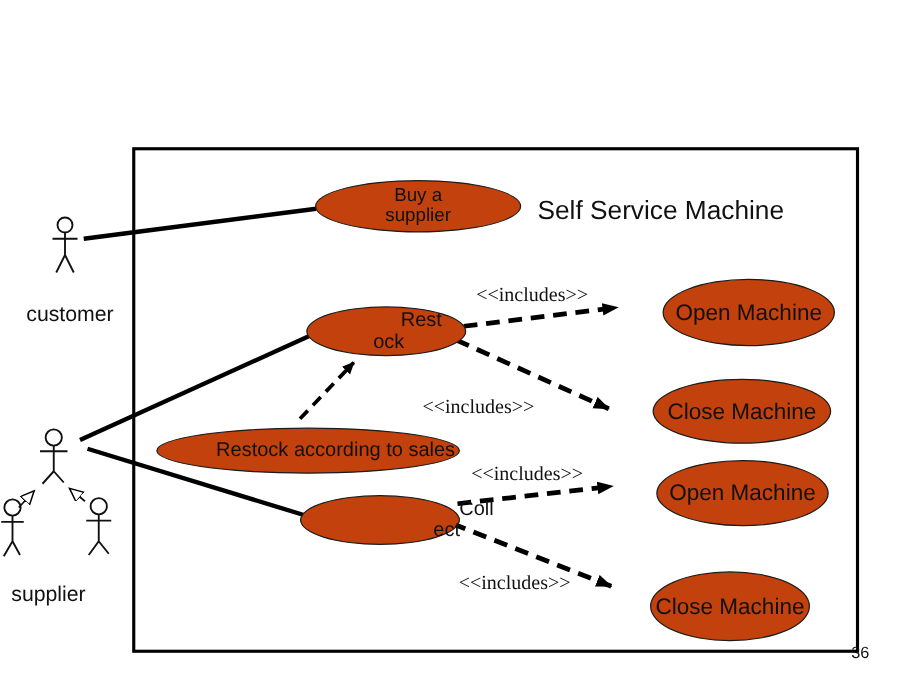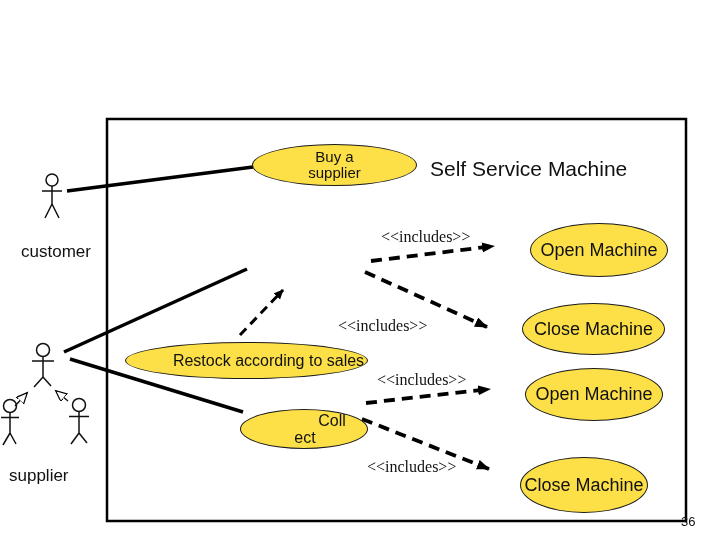--- a/index.html
+++ b/index.html
@@ -10,21 +10,21 @@
     overflow: hidden;
   }
   .title {
     position: absolute; top: 5px; left: 0; width: 720px;
     text-align: center; font-size: 33px; line-height: 44px; font-weight: bold;
     letter-spacing: -0.3px;
   }
   .gfx { position: absolute; left: 0; top: 0; width: 720px; height: 540px; }
   .uc {
     position: absolute; border: 1.4px solid #1c1c1c; border-radius: 50%;
-    background: #fde047; display: flex; flex-direction: column;
+    background: #c2410c; display: flex; flex-direction: column;
     align-items: center; justify-content: center; text-align: center;
     font-size: 16px; line-height: 17px; color: #111;
   }
   .uc.sm { font-size: 15px; line-height: 16px; }
   .uc.lg { font-size: 18px; line-height: 19px; margin-left: 35px; }
   .uc-line { white-space: nowrap; }
   .lbl { position: absolute; white-space: nowrap; color: #111; }
   .sys { font-size: 21px; }
   .actor-lbl { font-size: 17px; }
   .stereo { font-family: "Liberation Serif", "DejaVu Serif", serif; font-size: 16px; }
@@ -82,34 +82,38 @@
 
     <path d="M15 406 L27 393" stroke="#111" stroke-width="1.4" fill="none" marker-end="url(#mOpen)"></path>
     <path d="M68 401 L56 391" stroke="#111" stroke-width="1.4" fill="none" marker-end="url(#mOpen)"></path>
   </svg>
 
   <div class="uc sm" style="left:252px; top:144px; width:165px; height:42px;">
     <div class="uc-line">Buy a</div>
     <div class="uc-line">supplier</div>
   </div>
 
+  <div class="uc" style="left:245px; top:245px; width:128px; height:40px;">
+    <div class="uc-line" style="transform:translateX(28px);">Rest</div>
+    <div class="uc-line" style="transform:translateX(2px);">ock</div>
+  </div>
 
   <div class="uc lg" style="left:495px; top:223px; width:138px; height:54px;">
     <div class="uc-line">Open Machine</div>
   </div>
 
   <div class="uc lg" style="left:487px; top:303px; width:143px; height:52px;">
     <div class="uc-line">Close Machine</div>
   </div>
 
   <div class="uc" style="left:125px; top:342px; width:243px; height:37px;">
     <div class="uc-line" style="transform:translateX(8px);margin-left:28px;">Restock according to sales</div>
   </div>
 
-  <div class="uc" style="left:240px; top:409px; width:128px; height:40px;">
+  <div class="uc" style="left:240px; top:396px; width:128px; height:40px;align-items:flex-end;">
     <div class="uc-line" style="transform:translateX(28px);">Coll</div>
     <div class="uc-line" style="transform:translateX(1px);">ect</div>
   </div>
 
   <div class="uc lg" style="left:490px; top:368px; width:138px; height:53px;">
     <div class="uc-line">Open Machine</div>
   </div>
 
   <div class="uc lg" style="left:485px; top:457px; width:128px; height:56px;">
     <div class="uc-line">Close Machine</div>

